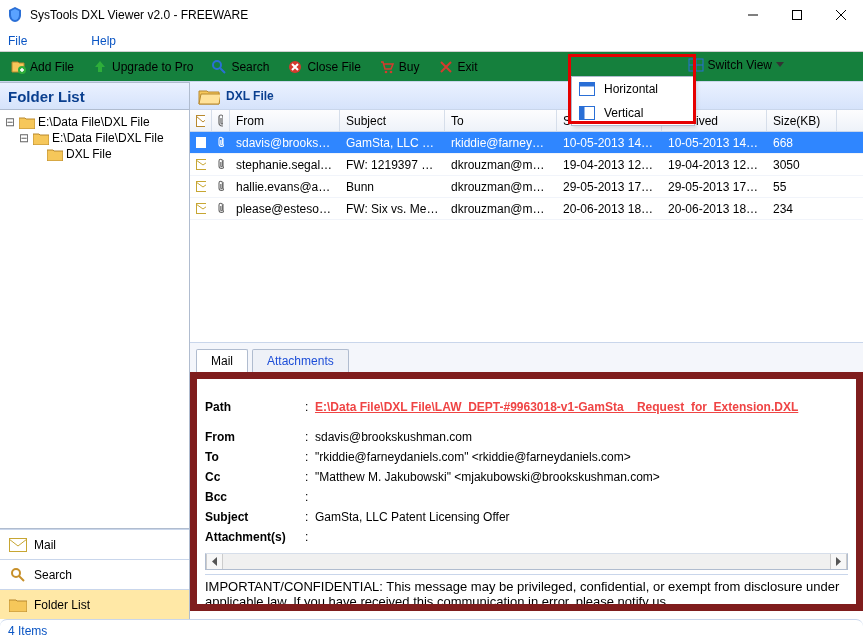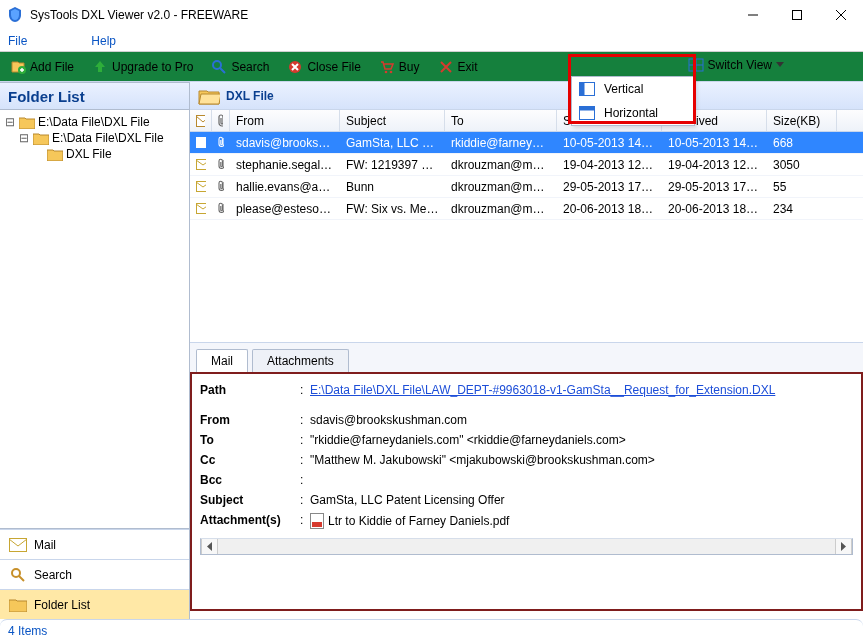--- a/index.html
+++ b/index.html
@@ -46,27 +46,27 @@
   .c1 { width: 18px; display:flex; justify-content:center; }
   .c2 { width: 110px; }
   .c3 { width: 105px; }
   .c4 { width: 112px; }
   .c5 { width: 105px; }
   .c6 { width: 105px; }
   .c7 { width: 70px; }
 
   .tabs { display: flex; background:#f4f6fb; padding: 6px 6px 0 6px; border-top:1px solid #c9d6eb; }
   .tab { padding: 4px 14px; border: 1px solid #b0bccf; border-bottom: none; margin-right: 4px; background: #fff; cursor: pointer; font-size: 12px; border-radius:2px 2px 0 0;}
-  .tab.inactive { background: #eef1f7; color:#000000; }
-  .detail { flex: 1; border: 2px solid #7f1d1d; margin: 0 0 8px 0; padding: 6px 8px; background:#fff; overflow:auto; font-size:12px; }
+  .tab.inactive { background: #eef1f7; color:#1d4ed8; }
+  .detail { flex: 1; border: 7px solid #7f1d1d; margin: 0 0 8px 0; padding: 18px 8px; background:#fff; overflow:auto; font-size:12px; }
   .drow { display: flex; padding: 3px 0; align-items:flex-start; }
   .dlabel { width: 100px; font-weight: bold; }
   .dcolon { width: 10px; }
   .dval { flex: 1; word-break: break-word; }
-  .dval a { color:#1d4ed8; text-decoration: underline; }
+  .dval a { color:#ef4444; text-decoration: underline; font-weight: bold; }
   .detail-top { display:flex; }
   .dt-right { margin-left:auto; white-space:nowrap; }
   .hscroll { height: 17px; border: 1px solid #b0bccf; border-top: 1px solid #d6deea; background: #f0f0f0; display:flex; align-items:center; margin: 6px 0 4px 0; }
   .hscroll .arrow { width:17px; height:15px; display:flex;align-items:center;justify-content:center; background:#f7f7f7; border-left:1px solid #ccc; border-right:1px solid #ccc; cursor:pointer; }
   .hscroll .track { flex:1; }
   .msg-body { border-top: 1px solid #c9d6eb; padding-top: 4px; font-size: 13px; color:#000; }
   .statusbar { height: 22px; border-top: 1px solid #c9d6eb; display: flex; align-items: center; padding: 0 8px; color:#0a55c4; font-size: 12px; border-radius: 7px; }
   svg { display:block; }
 </style>
 </head>
@@ -174,33 +174,33 @@
         </svg>
     </span>
   </div>
 </div>
 
 <div class="dropdown" style="left:571px; top:76px; width:124px;">
   <div class="dd-item">
     <span class="dd-ico">
         <svg width="16" height="14">
           <rect x="0.5" y="0.5" width="15" height="13" fill="#fff" stroke="#2a6fd6"></rect>
-          <rect x="0.5" y="0.5" width="5" height="13" fill="#2a6fd6"></rect>
-        </svg>
-      </span>
-    <span>Vertical</span>
+          <rect x="0.5" y="0.5" width="15" height="4" fill="#2a6fd6"></rect>
+        </svg>
+      </span>
+    <span>Horizontal</span>
   </div>
   <div class="dd-item">
     <span class="dd-ico">
         <svg width="16" height="14">
           <rect x="0.5" y="0.5" width="15" height="13" fill="#fff" stroke="#2a6fd6"></rect>
-          <rect x="0.5" y="0.5" width="15" height="4" fill="#2a6fd6"></rect>
-        </svg>
-      </span>
-    <span>Horizontal</span>
+          <rect x="0.5" y="0.5" width="5" height="13" fill="#2a6fd6"></rect>
+        </svg>
+      </span>
+    <span>Vertical</span>
   </div>
 </div>
 <div class="redbox" style="left:568px; top:54px; width:128px; height:70px;"></div>
 
 <div class="main">
 
   <div class="left">
     <div class="panel-header">Folder List</div>
     <div class="tree">
       <div class="tree-node" style="padding-left:2px;">
@@ -403,42 +403,34 @@
           <div class="dval"></div>
         </div>
       <div class="drow">
           <div class="dlabel">Subject</div>
           <div class="dcolon">:</div>
           <div class="dval">GamSta, LLC Patent Licensing Offer</div>
         </div>
       <div class="drow">
         <div class="dlabel">Attachment(s)</div>
           <div class="dcolon">:</div>
-        <div class="dval" style="display:flex;align-items:center;">
-          <span style="margin-right:4px;">
-              <svg width="14" height="16">
-                <rect x="0.5" y="0.5" width="13" height="15" fill="#fff" stroke="#888"></rect>
-                <rect x="2" y="9" width="10" height="5" fill="#d63a2e"></rect>
-              </svg>
-            </span>
-          <span>Ltr to Kiddie of Farney Daniels.pdf</span>
-        </div>
       </div>
       <div class="hscroll">
         <div class="arrow">
             <svg width="7" height="9">
               <path d="M6 0 L1 4.5 L6 9 Z" fill="#555"></path>
             </svg>
           </div>
         <div class="track"></div>
         <div class="arrow">
             <svg width="7" height="9">
               <path d="M1 0 L6 4.5 L1 9 Z" fill="#555"></path>
             </svg>
           </div>
       </div>
+      <div class="msg-body">IMPORTANT/CONFIDENTIAL: This message may be privileged, confidential, or exempt from disclosure under applicable law. If you have received this communication in error, please notify us</div>
     </div>
   </div>
 </div>
 
 <div class="statusbar">
   <span>4 Items</span>
 </div>
 
 </body></html>

